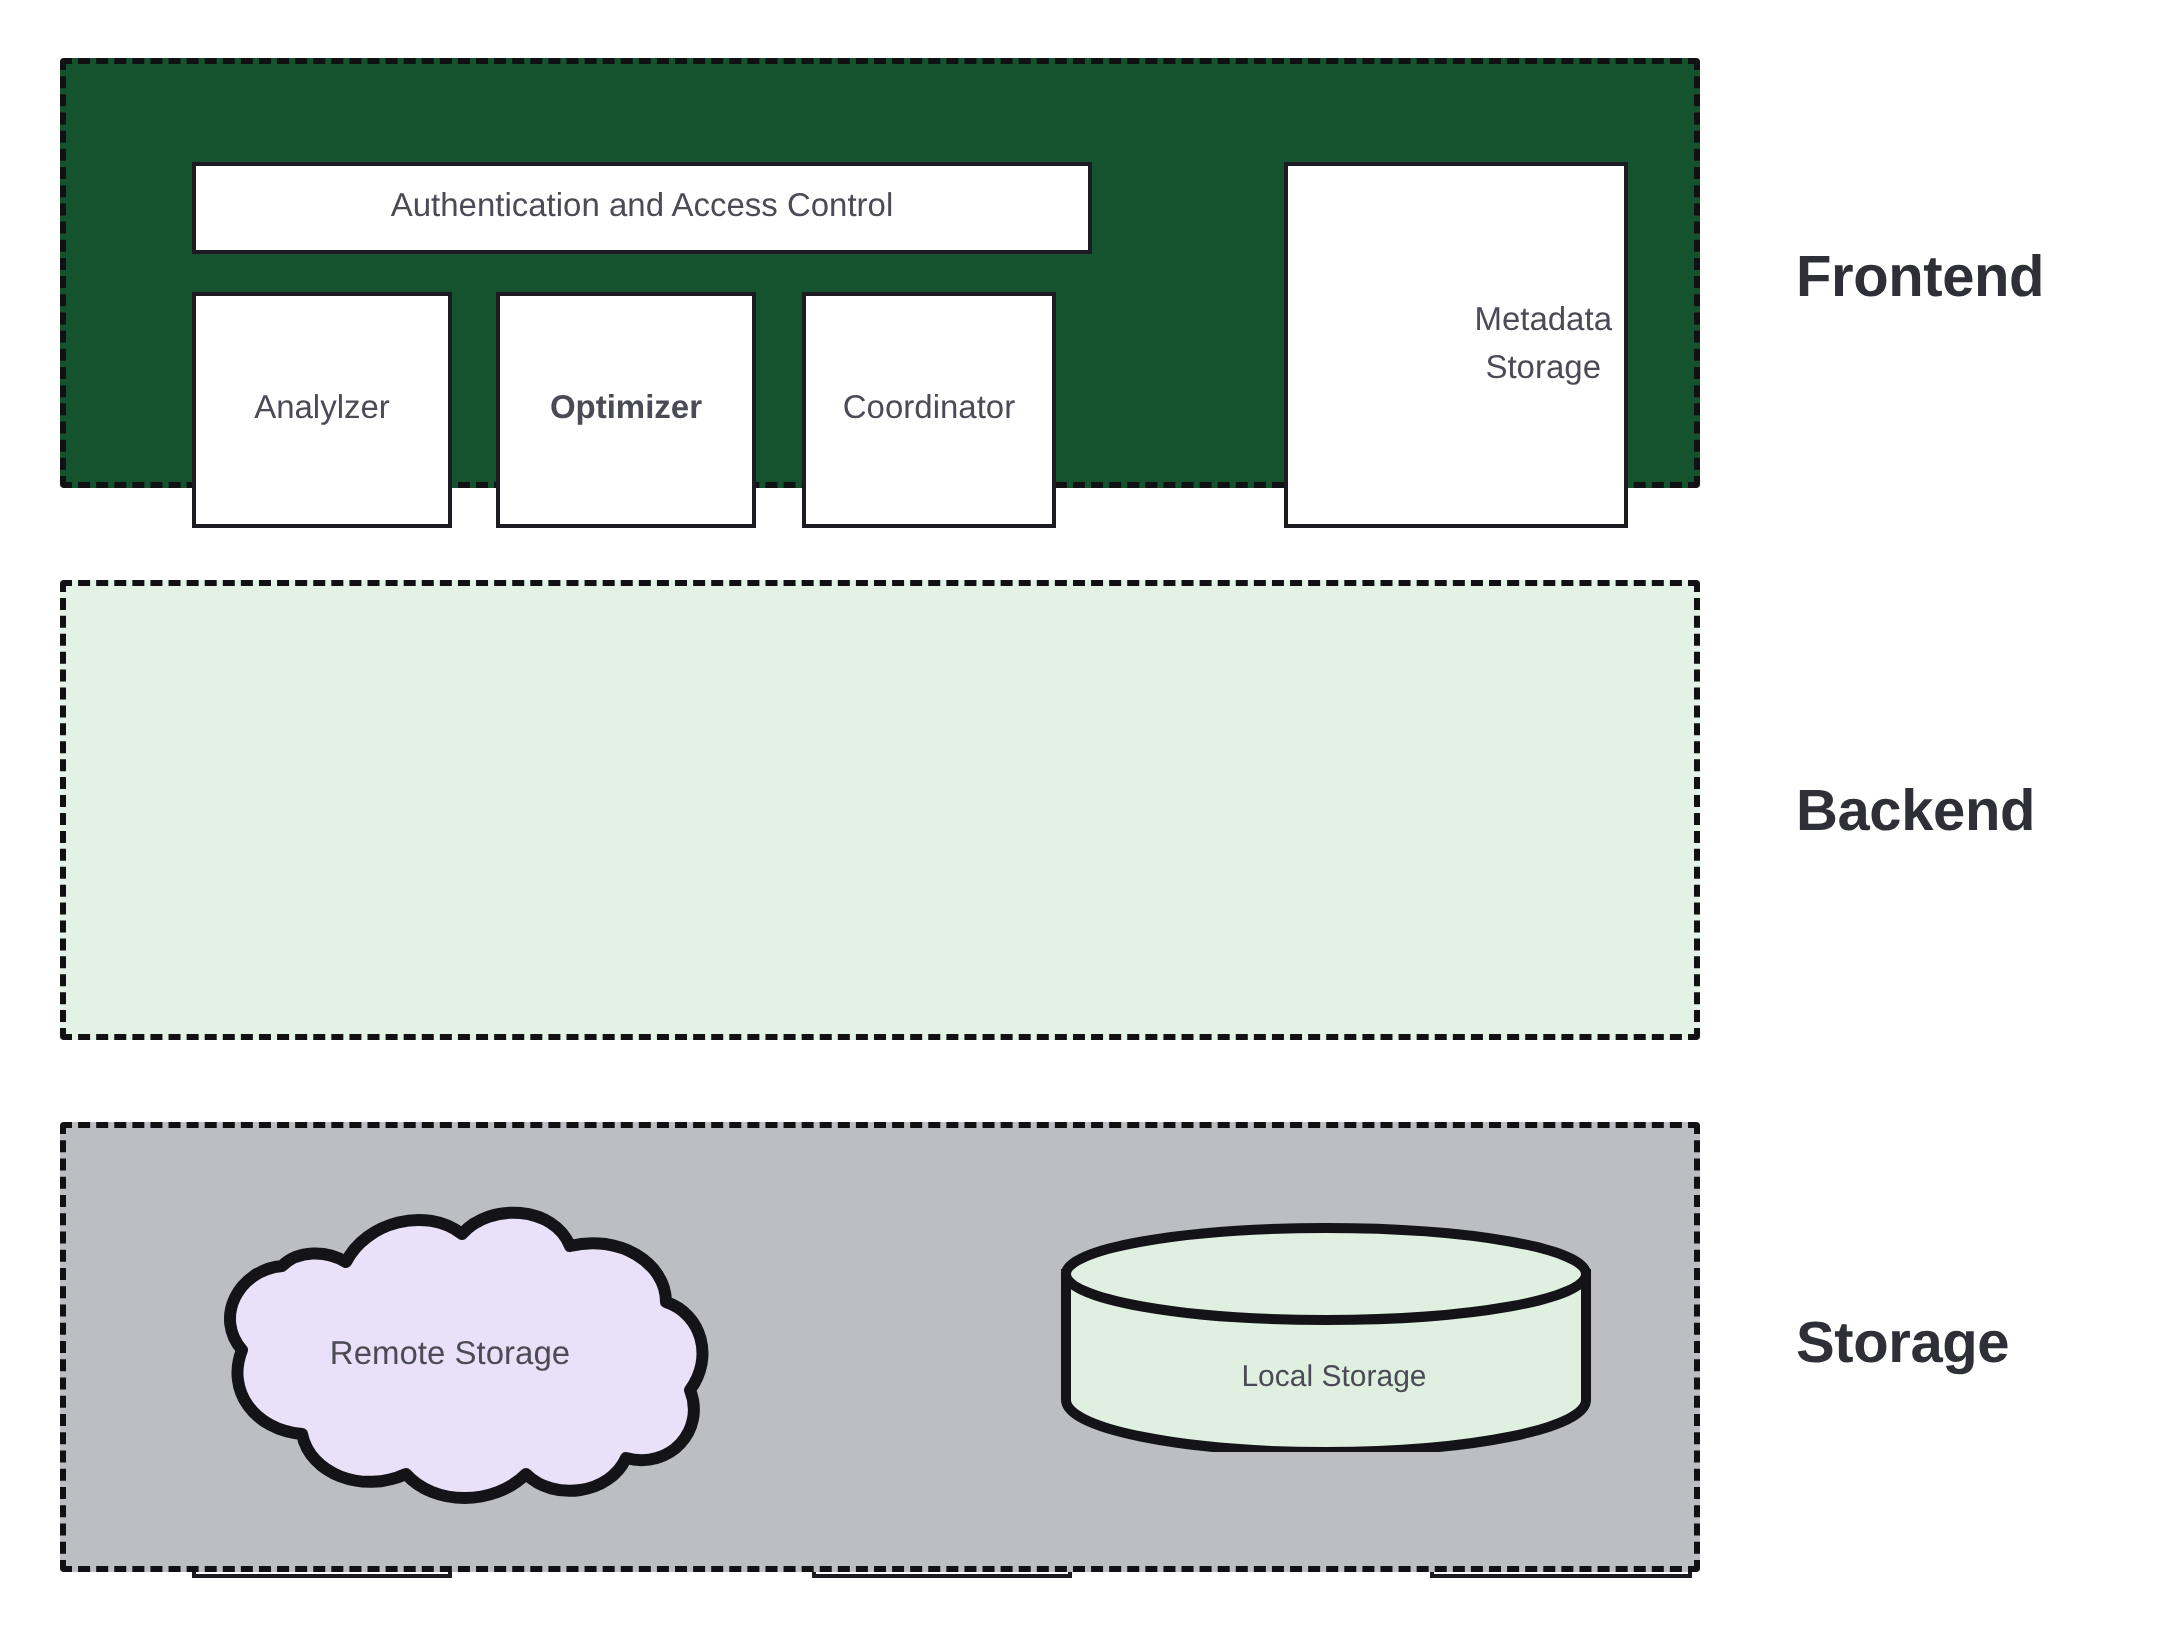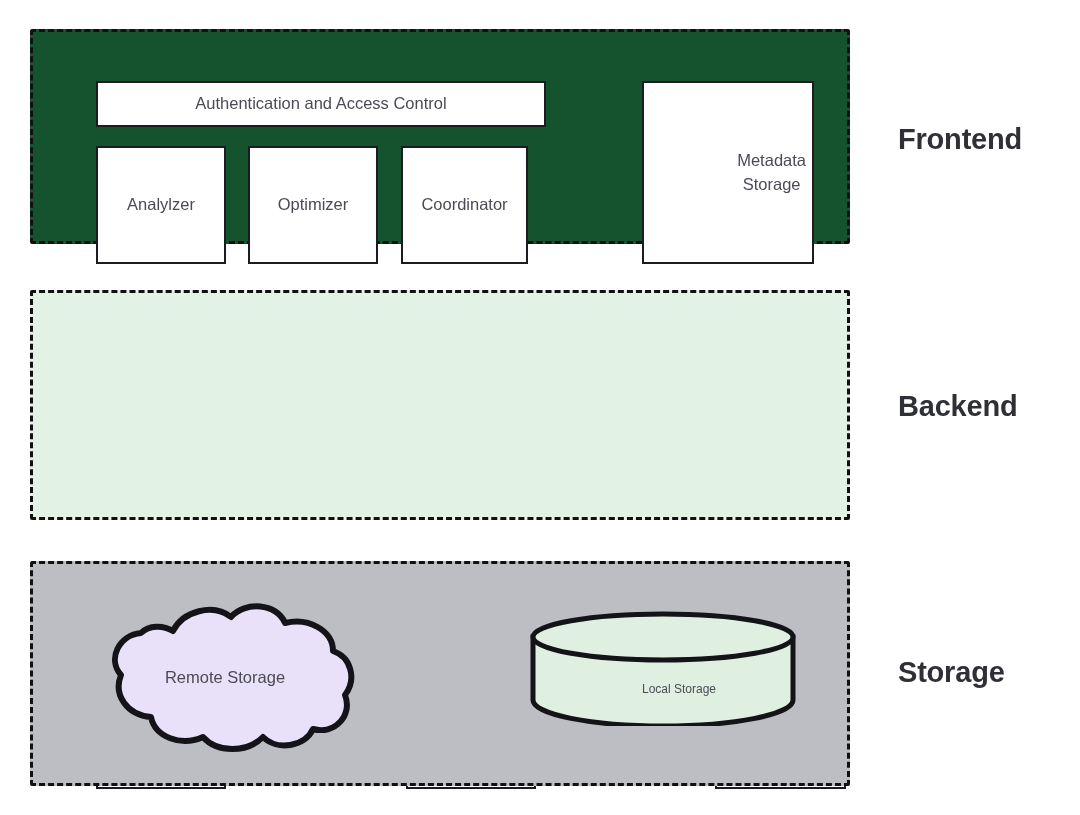--- a/index.html
+++ b/index.html
@@ -82,21 +82,21 @@
   }
 
   
   .node-auth {
     left: 63px;  top: 49px;  width: 450px; height: 46px;
   }
   .node-analyzer {
     left: 63px;  top: 114px; width: 130px; height: 118px;
   }
   .node-optimizer {
-    left: 215px; top: 114px; width: 130px; height: 118px;
+    left: 215px; top: 114px; width: 130px; height: 118px; font-weight: bold;
   }
   .node-coordinator {
     left: 368px; top: 114px; width: 127px; height: 118px;
   }
   .node-metadata {
     left: 609px; top: 49px;  width: 172px; height: 183px; justify-content: flex-end;
   }
 
   
   .node-backend-1 { left: 63px;  top: 320px; width: 130px; height: 176px; }
@@ -137,28 +137,28 @@
   .cyl-wrap {
     position: absolute;
     left: 529px;
     top: 611px;
     width: 268px;
     height: 115px;
   }
   .cyl-wrap svg { display: block; width: 268px; height: 115px; }
   .cyl-text {
     position: absolute;
-    left: 16px;
+    left: 4px;
     top: 40px;
     width: 100%;
     height: 75px;
     display: flex;
     align-items: center;
     justify-content: center;
-    font-size: 12px;
+    font-size: 15px;
     color: #4b4b56;
     pointer-events: none;
     white-space: nowrap;
   }
 </style>
 </head>
 <body>
 
 <div id="diagram">
 

